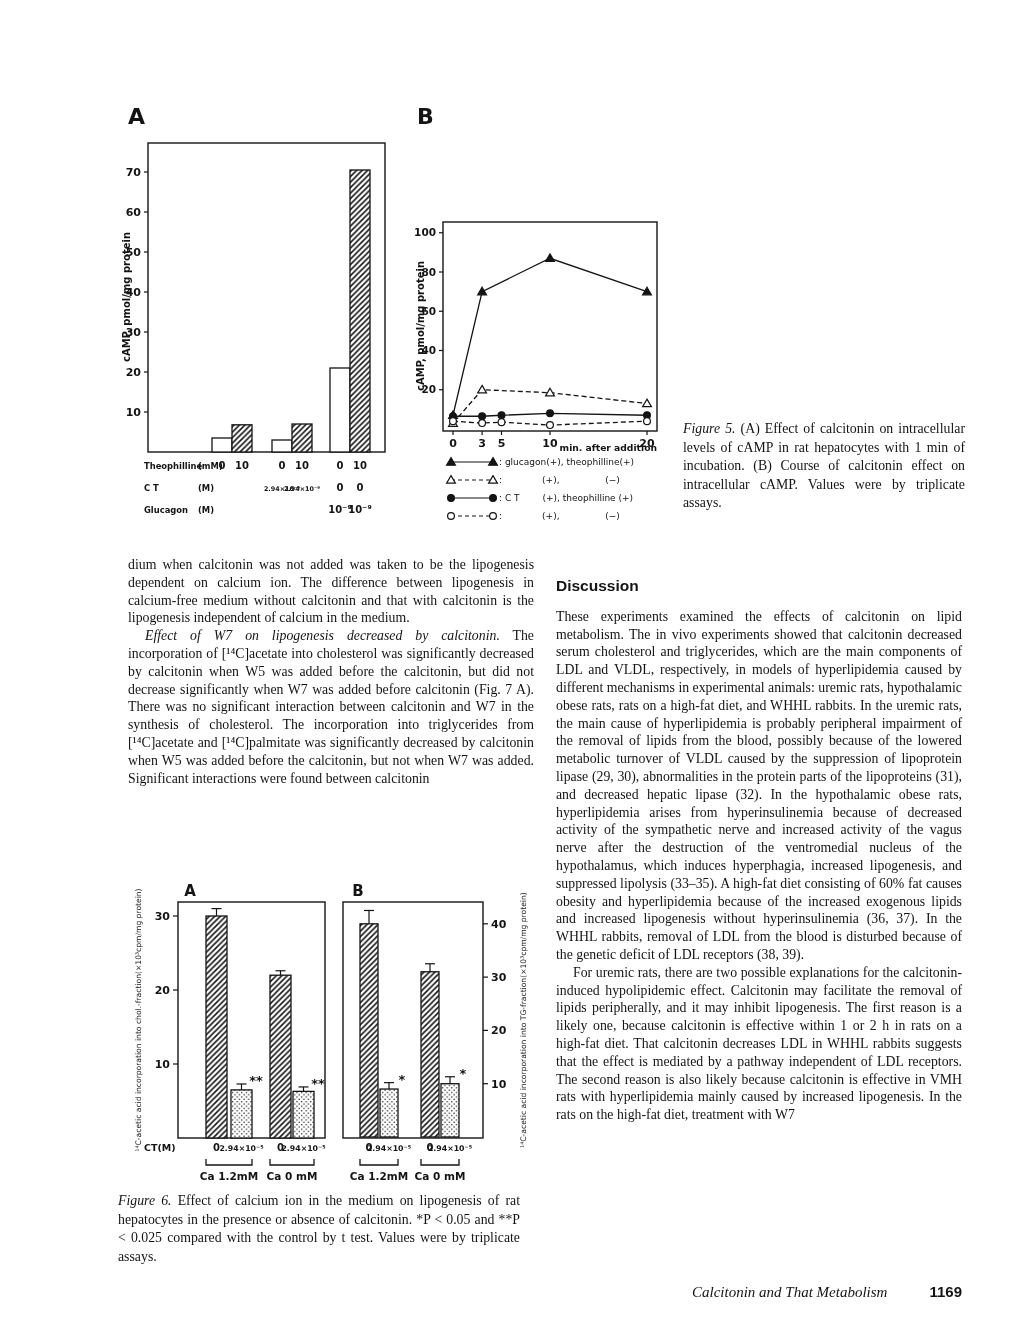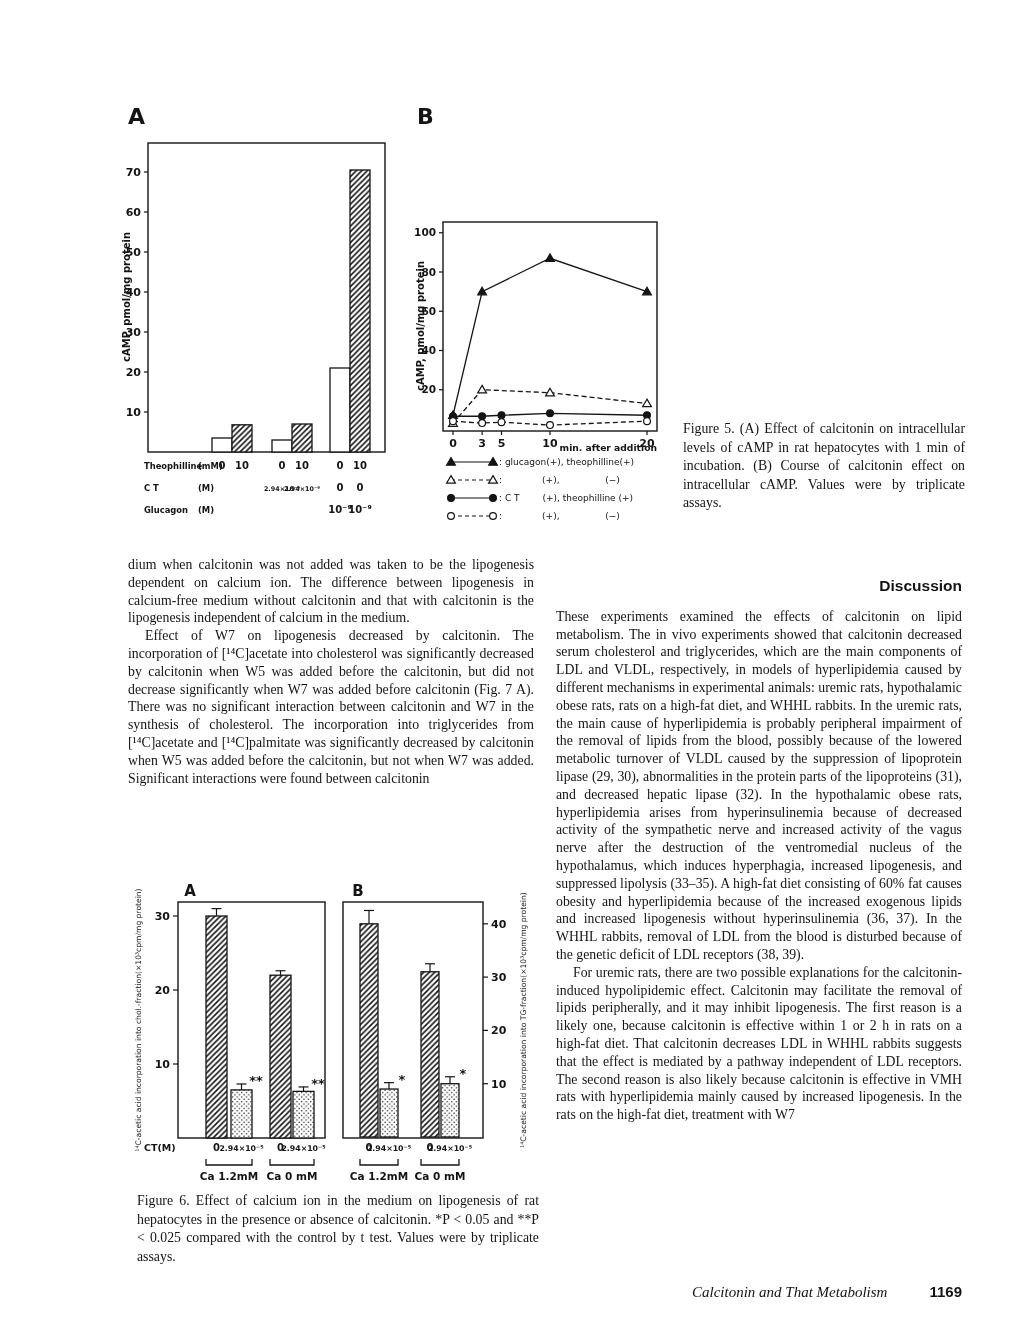--- a/index.html
+++ b/index.html
@@ -1,23 +1,23 @@
 <!DOCTYPE html>
 <html><head>
 <meta charset="utf-8">
 <style>
   html,body{margin:0;padding:0;background:#e8e8e8;}
   .page{position:relative;width:1020px;height:1320px;background:#ffffff;overflow:hidden;color:#141414;}
   .col{position:absolute;width:406px;text-align:justify;
        font:13.8px/17.8px "Liberation Serif","DejaVu Serif",serif;}
   .col p{margin:0;}
   p.indent{text-indent:17px;}
-  .ital{margin-top:36px;}
+  .ital{font-style:italic;margin-top:36px;}
   .heading{font-family:"Liberation Sans","DejaVu Sans",sans-serif;font-weight:bold;
-           font-size:15.5px;margin:21px 0 13px 0;text-align:right;}
+           font-size:15.5px;margin:21px 0 13px 0;text-align:left;}
   .caption{position:absolute;text-align:justify;
            font:13.8px/18.6px "Liberation Serif","DejaVu Serif",serif;}
   .panel-letter{position:absolute;font-family:"DejaVu Sans",sans-serif;
                 font-weight:bold;font-size:22px;}
   .footer{position:absolute;left:556px;width:406px;top:1283px;text-align:right;
           font:15px "Liberation Serif","DejaVu Serif",serif;}
   .footer .title{font-style:italic;}
   .footer .pageno{font:bold 15px "Liberation Sans","DejaVu Sans",sans-serif;margin-left:42px;}
   svg{position:absolute;}
   svg text{font-family:"DejaVu Sans",sans-serif;fill:#141414;}
@@ -246,21 +246,21 @@
       <text x="31" y="269" font-size="10" text-anchor="middle" font-weight="bold">0</text>
       <text x="51" y="269" font-size="7.8" text-anchor="middle" font-weight="bold">2.94×10⁻⁵</text>
       <text x="92" y="269" font-size="10" text-anchor="middle" font-weight="bold">0</text>
       <text x="112" y="269" font-size="7.8" text-anchor="middle" font-weight="bold">2.94×10⁻⁵</text>
       <path d="M22 277 V283 H60 V277" fill="none" stroke="#141414" stroke-width="1.3"></path>
       <text x="41" y="298" font-size="10.5" text-anchor="middle" font-weight="bold">Ca 1.2mM</text>
       <path d="M83 277 V283 H121 V277" fill="none" stroke="#141414" stroke-width="1.3"></path>
       <text x="102" y="298" font-size="10.5" text-anchor="middle" font-weight="bold">Ca 0 mM</text>
     </svg>
 
-  <div class="caption" style="left:137px;top:1192px;width:402px">
+  <div class="caption" style="left:118px;top:1192px;width:402px">
     <span class="ital">Figure 6.</span><span> Effect of calcium ion in the medium on lipogenesis of rat hepatocytes in the presence or absence of calcitonin. *P &lt; 0.05 and **P &lt; 0.025 compared with the control by t test. Values were by triplicate assays.</span>
   </div>
 
   <div class="footer">
     <span class="title">Calcitonin and That Metabolism</span><span class="pageno">1169</span>
   </div>
 
 </div>
 
 </body></html>

